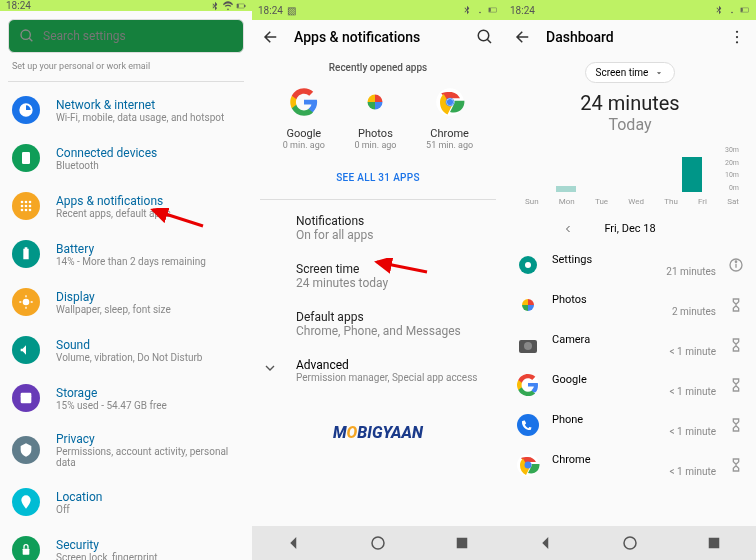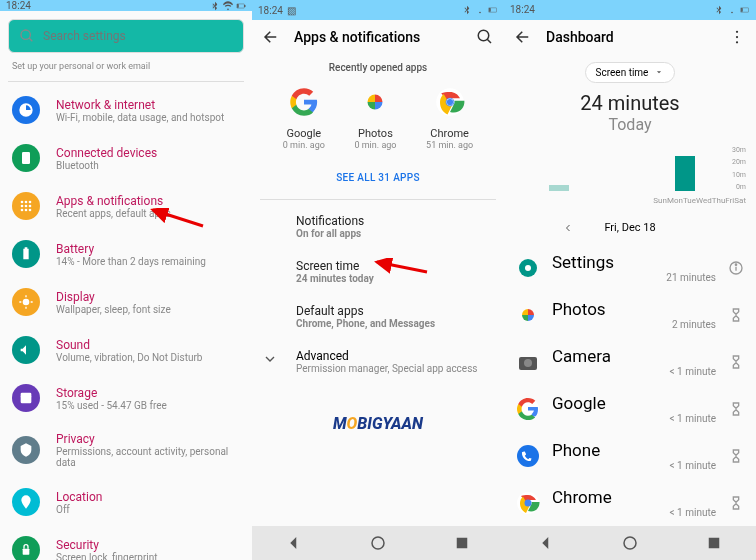--- a/index.html
+++ b/index.html
@@ -1,60 +1,60 @@
 <!DOCTYPE html>
 <html><head>
 <meta charset="utf-8">
 <style>
 * { margin: 0; padding: 0; box-sizing: border-box; font-family: -apple-system, Roboto, sans-serif; }
 body { background: #e6e6e6; width: 756px; height: 560px; display: flex; overflow: hidden; }
 .pane { width: 252px; height: 560px; background: #fafafa; position: relative; overflow: hidden; display: flex; flex-direction: column; }
-.statusbar { height: 20px; background: #7dd3fc; display: flex; align-items: center; justify-content: space-between; padding: 0 6px; font-size: 10px; color: #555; }
+.statusbar { height: 20px; background: #bef264; display: flex; align-items: center; justify-content: space-between; padding: 0 6px; font-size: 10px; color: #555; }
 .statusbar .icons { display: flex; gap: 3px; align-items: center; }
 .sicon { width: 10px; height: 10px; display: inline-block; }
-.search-box { margin: 8px; background: #14b8a6; border-radius: 6px; border: 1px solid #ddd; display: flex; align-items: center; padding: 8px 10px; }
+.search-box { margin: 8px; background: #15803d; border-radius: 6px; border: 1px solid #ddd; display: flex; align-items: center; padding: 8px 10px; }
 .search-box input { border: none; outline: none; font-size: 12px; flex: 1; margin-left: 8px; background: transparent; }
 .subtext { font-size: 9px; color: #888; padding: 0 12px 6px; }
 .divider { border-top: 1px solid #ddd; margin: 4px 8px; }
 .list-item { display: flex; align-items: center; padding: 10px 12px; }
 .iconc { width: 28px; height: 28px; border-radius: 50%; display: flex; align-items: center; justify-content: center; margin-right: 16px; flex-shrink: 0; }
 .iconc svg { width: 16px; height: 16px; fill: #fff; }
-.list-item .txt .title { font-size: 12px; color: #be185d; }
+.list-item .txt .title { font-size: 12px; color: #0369a1; }
 .list-item .txt .sub { font-size: 10px; color: #888; }
 .appbar { display: flex; align-items: center; padding: 8px 10px; gap: 14px; }
 .appbar .back { width: 18px; height: 18px; }
 .appbar .title { font-size: 14px; font-weight: 500; flex: 1; }
 .appbar .act { width: 18px; height: 18px; }
 .section-head { text-align: center; font-size: 10px; font-weight: 500; color: #555; padding: 8px; }
 .recent-apps { display: flex; justify-content: space-around; padding: 6px 16px 10px; }
 .recent-app { text-align: center; }
 .recent-app .aicon { width: 30px; height: 30px; margin: 0 auto 6px; }
 .recent-app .aname { font-size: 11px; color: #333; }
 .recent-app .atime { font-size: 9px; color: #888; }
 .seeall { text-align: center; color: #1a73e8; font-size: 10px; font-weight: 500; padding: 12px; letter-spacing: 0.3px; }
 .inner-item { padding: 10px 10px 10px 44px; }
 .inner-item .title { font-size: 12px; color: #222; }
-.inner-item .sub { font-size: 10px; color: #888; font-weight: bold; }
+.inner-item .sub { font-size: 12px; color: #888; }
 .adv-row { display: flex; align-items: flex-start; padding: 10px; }
 .adv-row .chev { width: 16px; margin-right: 18px; margin-top: 2px; }
 .watermark { text-align: center; padding: 30px 0 0; font-size: 16px; font-weight: 800; color: #1a3a8a; font-style: italic; }
 .watermark .o { color: #f5a623; }
 .dropdown { display: inline-flex; align-items: center; background: #fff; border: 1px solid #ddd; border-radius: 14px; padding: 4px 10px; font-size: 10px; margin: 8px auto; }
 .center { text-align: center; }
 .big-time { font-size: 20px; color: #222; }
 .today { font-size: 16px; color: #888; }
-.chart { position: relative; height: 60px; margin: 12px 10px 6px; }
+.chart { position: relative; height: 60px; margin: 12px 17px 6px; }
 .chart .bar { position: absolute; bottom: 14px; width: 20px; background: #009688; }
-.chart .labels { position: absolute; bottom: 0; left: 12px; right: 0; display: flex; justify-content: flex-end; font-size: 8px; color: #999; }
+.chart .labels { position: absolute; bottom: 0; left: 4px; right: 0; display: flex; justify-content: space-between; font-size: 8px; color: #999; }
 .chart .ylabels { position: absolute; right: 0; top: 0; bottom: 14px; display: flex; flex-direction: column; justify-content: space-between; font-size: 7px; color: #999; align-items: flex-end; }
 .date-nav { display: flex; align-items: center; justify-content: center; padding: 10px; gap: 30px; font-size: 11px; }
 .usage-item { display: flex; align-items: center; padding: 8px 12px; gap: 12px; }
 .usage-item .ic { width: 24px; height: 24px; border-radius: 50%; display: flex; align-items: center; justify-content: center; overflow: hidden; }
 .usage-item .txt { flex: 1; }
-.usage-item .txt .title { font-size: 17px; }
+.usage-item .txt .title { font-size: 11px; }
 .usage-item .txt .sub { font-size: 10px; color: #888; text-align: right; }
 .usage-item .hg { width: 16px; height: 16px; color: #999; }
 .navbar { display: flex; justify-content: space-around; align-items: center; padding: 8px 0; margin-top: auto; background: #e6e6e6; }
 .navbar .nbtn { width: 18px; height: 18px; color: #555; }
 .arrow-red { position: absolute; color: #e80000; }
 .arrow-red svg { width: 60px; height: 20px; }
 </style>
 </head>
 <body>
 

